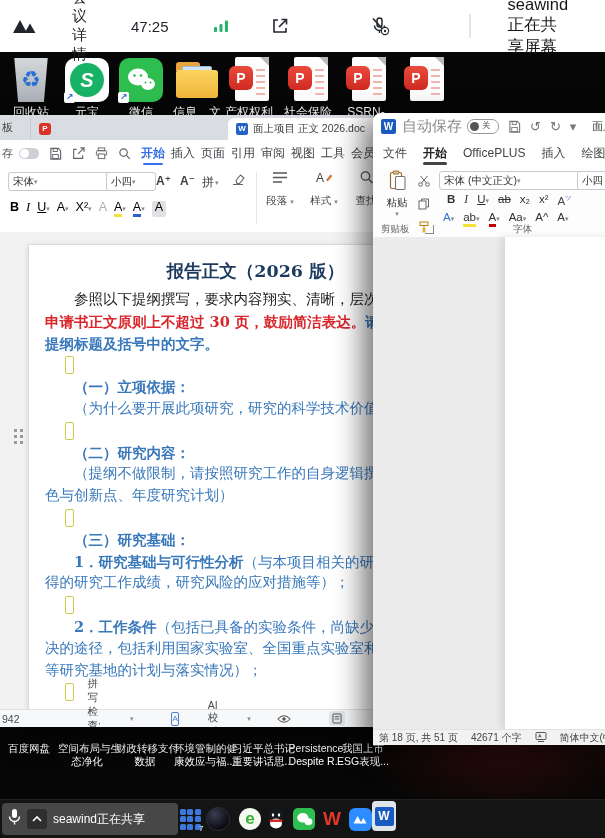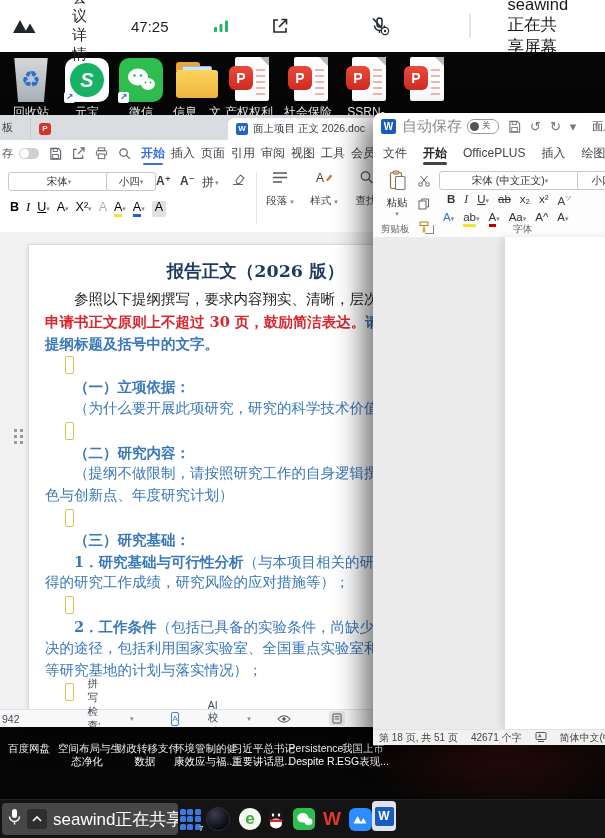--- a/index.html
+++ b/index.html
@@ -70,21 +70,21 @@
   .wps-quick .txt{font-size:11px;color:#555;margin-left:2px;}
   .wpstoggle{width:20px;height:11px;background:#cdd0d4;border-radius:6px;position:relative;margin-left:6px;}
   .wpstoggle i{position:absolute;left:1px;top:1px;width:9px;height:9px;border-radius:50%;background:#fff;}
   .qic{margin-left:10px;display:inline-flex;}
   .wps-menu{position:absolute;left:141px;top:0;height:26px;display:flex;align-items:center;gap:6px;}
   .wps-menu span{font-size:12px;color:#3a3f45;width:24px;text-align:center;position:relative;height:26px;line-height:26px;white-space:nowrap;}
   .wps-menu span.on{color:#3670e8;font-weight:bold;}
   .wps-menu span.on::after{content:"";position:absolute;left:2px;right:2px;bottom:1px;height:2.5px;background:#3670e8;border-radius:2px;}
   .wps-ribbon{position:absolute;left:0;top:51px;width:100%;height:66px;background:#fff;border-bottom:1px solid #e4e6e8;}
   .selbox{position:absolute;height:17px;border:1px solid #c6c9cd;border-radius:3px;background:#fff;
-    font-size:10.5px;color:#333;display:flex;align-items:center;justify-content:center;padding:0 4px;}
+    font-size:10.5px;color:#333;display:flex;align-items:center;justify-content:flex-start;padding:0 4px;}
   .chev{font-size:7px;color:#888;}
   .rbtn{position:absolute;font-size:12px;color:#3c4045;display:inline-flex;align-items:center;gap:1px;}
   .rdiv{position:absolute;width:1px;background:#e4e6e8;}
   .grpcol{position:absolute;top:4px;text-align:center;}
   .grpcol .glabel{font-size:10.5px;color:#444;margin-top:6px;white-space:nowrap;}
   .fbar{display:inline-block;border-bottom:3px solid transparent;line-height:13px;}
   .fbox{background:#dfe1e4;border-radius:2px;padding:0 3px;}
   .wps-canvas{position:absolute;left:0;top:117px;width:100%;height:478px;background:#f2f2f3;overflow:hidden;}
   .handle{position:absolute;left:14px;top:197px;width:3px;height:3px;background:#9a9a9a;
     box-shadow:6px 0 0 #9a9a9a,0 6px 0 #9a9a9a,6px 6px 0 #9a9a9a,0 12px 0 #9a9a9a,6px 12px 0 #9a9a9a;}
@@ -137,21 +137,21 @@
   .w-page{position:absolute;left:132px;top:0;right:0;bottom:0;background:#fff;box-shadow:-4px 0 8px rgba(0,0,0,.10);}
   .w-status{position:absolute;left:0;bottom:0;width:100%;height:16px;background:#f2f2f2;border-top:1px solid #e1e1e1;
     display:flex;align-items:center;gap:13px;padding-left:6px;box-sizing:border-box;font-size:10px;color:#444;white-space:nowrap;}
 
   
   .tbar{position:absolute;left:0;bottom:0;width:605px;height:38px;background:#141414;z-index:35;
     border-top:1px solid rgba(255,255,255,.06);}
   .pill{position:absolute;left:2px;top:3px;width:176px;height:32px;background:#474747;border-radius:4px;
     display:flex;align-items:center;gap:6px;padding:0 6px;box-sizing:border-box;overflow:hidden;}
   .pill .tile{width:20px;height:20px;background:#2e2e2e;border-radius:3px;display:flex;align-items:center;justify-content:center;flex:0 0 auto;}
-  .pill .ptxt{font-size:17px;color:#fff;white-space:nowrap;}
+  .pill .ptxt{font-size:12px;color:#fff;white-space:nowrap;}
   .tbi{position:absolute;top:7px;width:24px;height:24px;display:flex;align-items:center;justify-content:center;}
   .tb-grid{width:21px;height:21px;display:grid;grid-template-columns:repeat(3,1fr);gap:1.5px;position:relative;}
   .tb-grid b{background:#3b79e0;border-radius:1.5px;}
   .tb-grid .g7{position:absolute;right:-3px;bottom:-3px;font-size:8px;color:#fff;font-style:normal;}
   .tb-ball{width:22px;height:22px;border-radius:50%;border:1px solid #2c2c44;
     background:radial-gradient(circle at 35% 30%,#3c3c52,#0a0a10 72%);}
   .tb-e{width:22px;height:22px;border-radius:50%;background:#f4faf2;color:#34b233;font-weight:800;
     font-size:17px;line-height:22px;text-align:center;}
   .tb-wx{width:22px;height:22px;border-radius:5px;background:#2dbe4f;display:flex;align-items:center;justify-content:center;}
   .tb-wps{color:#e0392b;font-weight:800;font-size:19px;}

